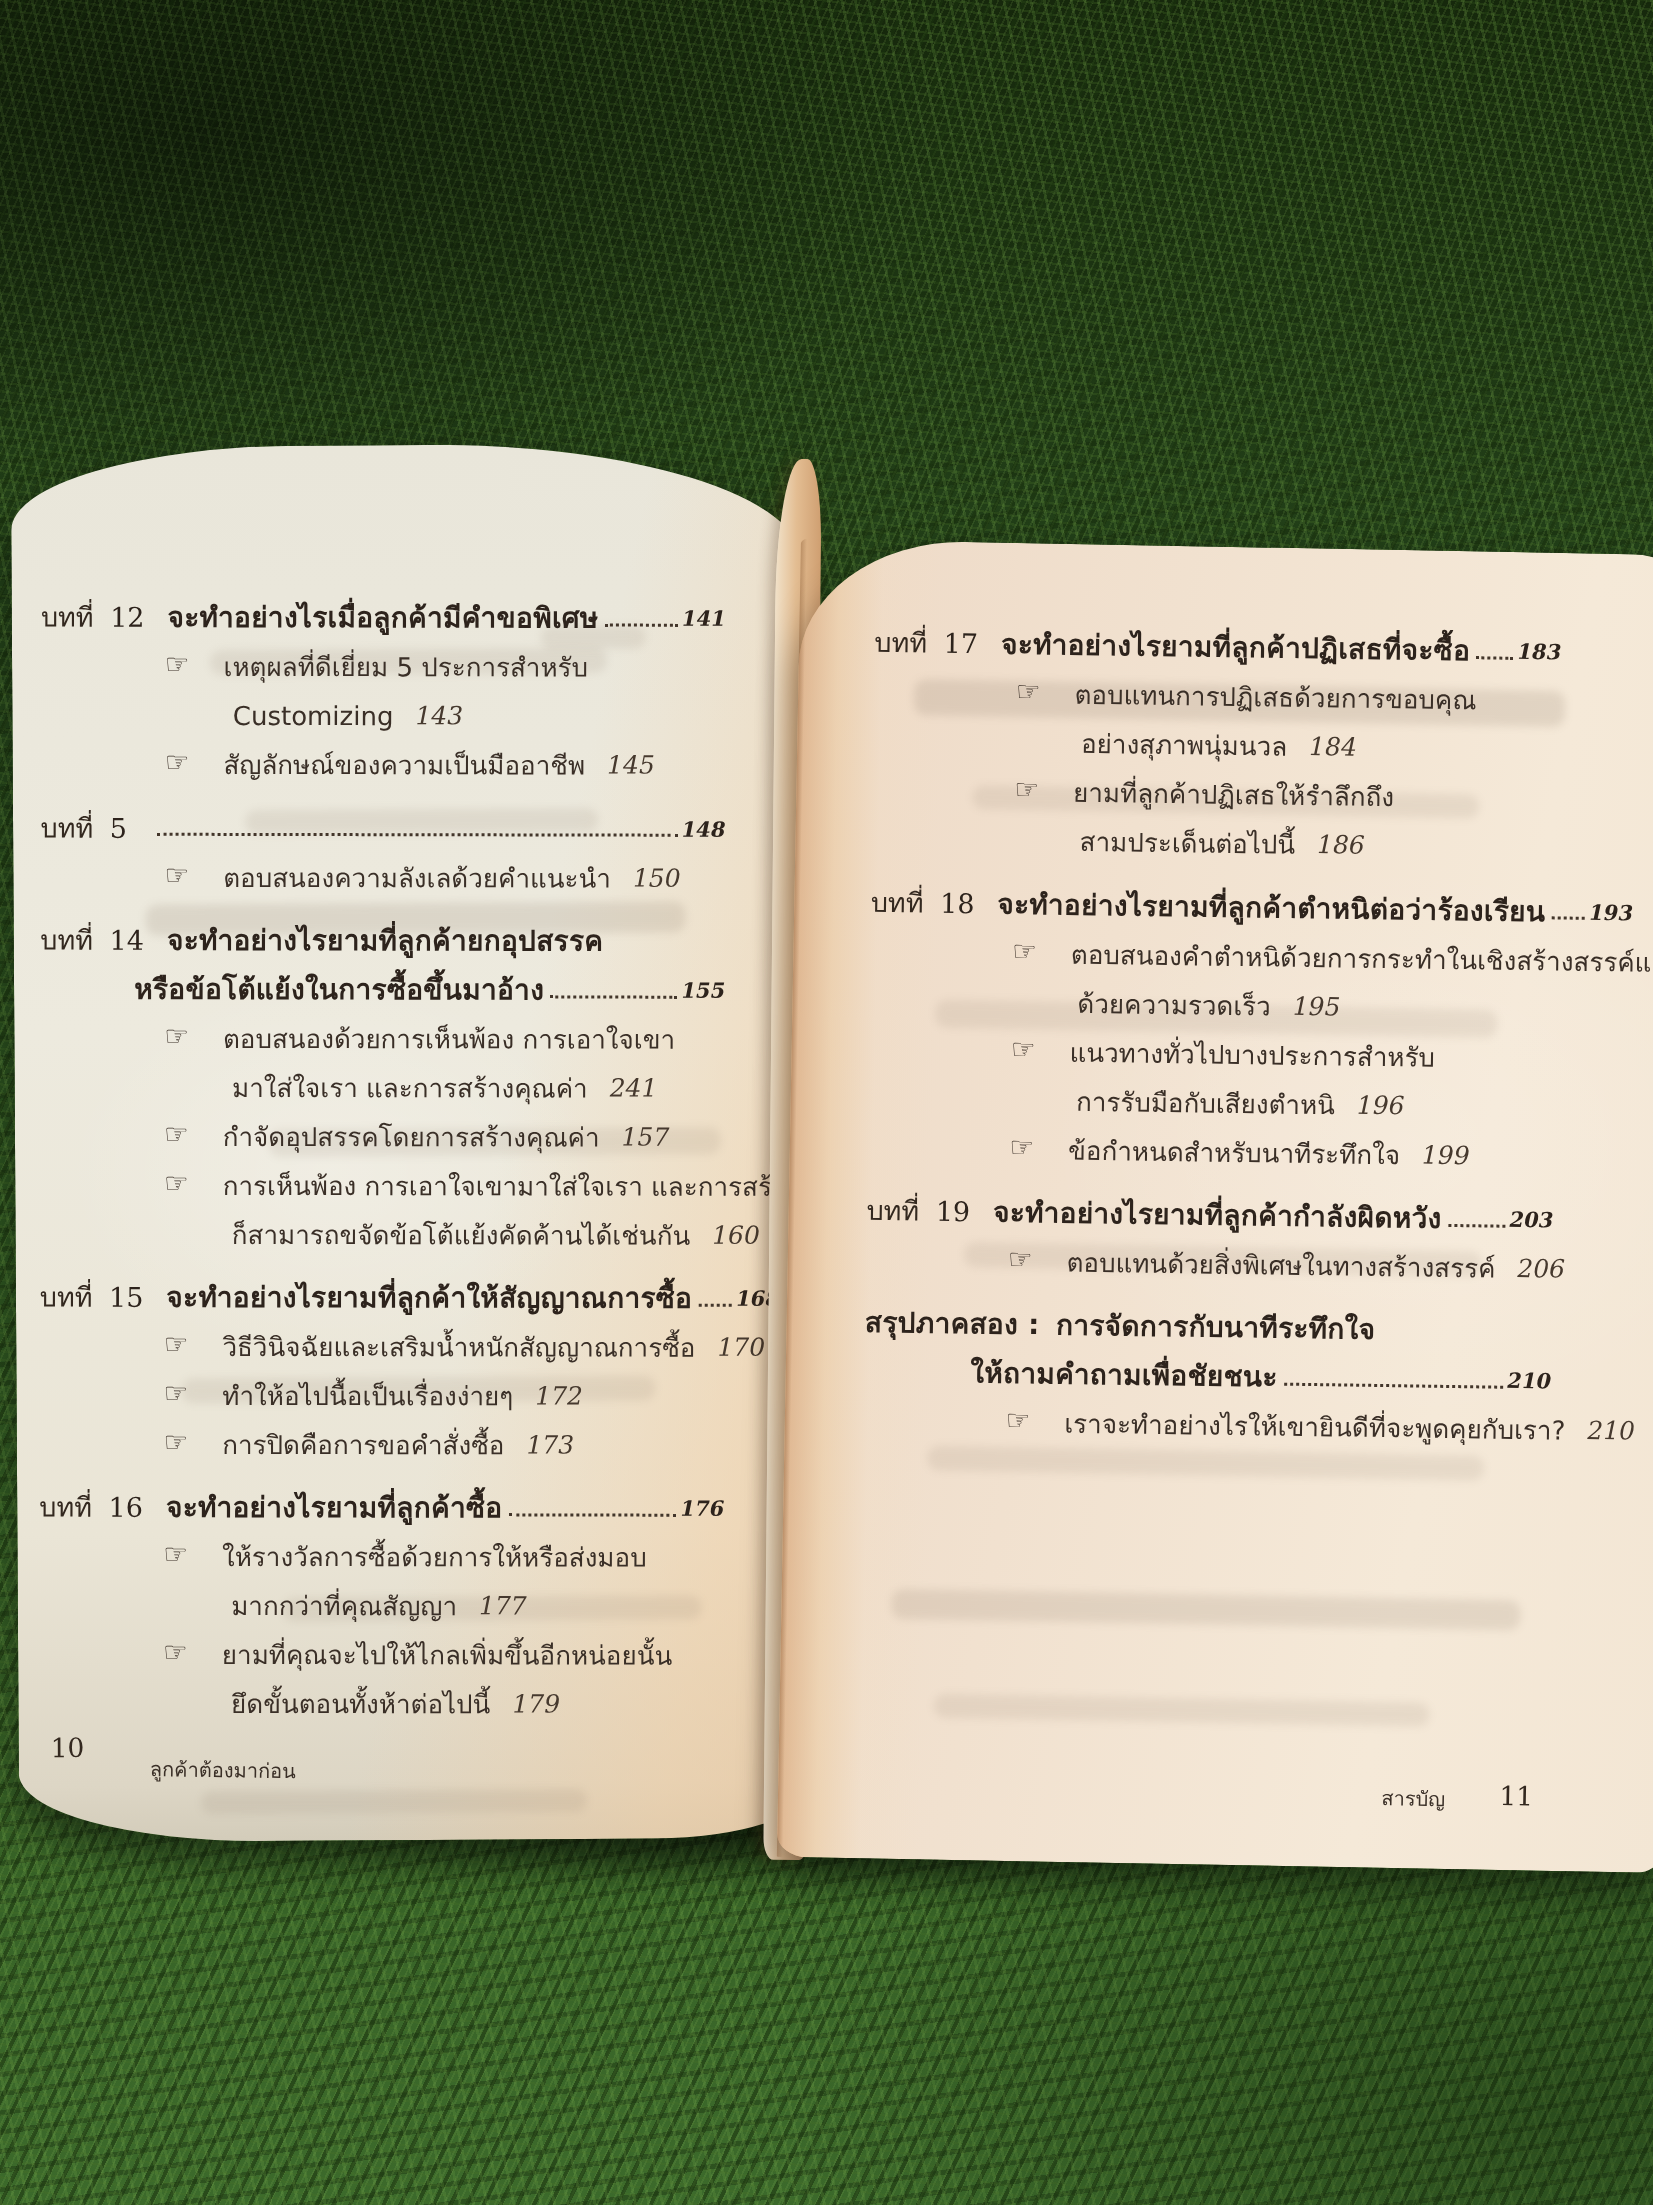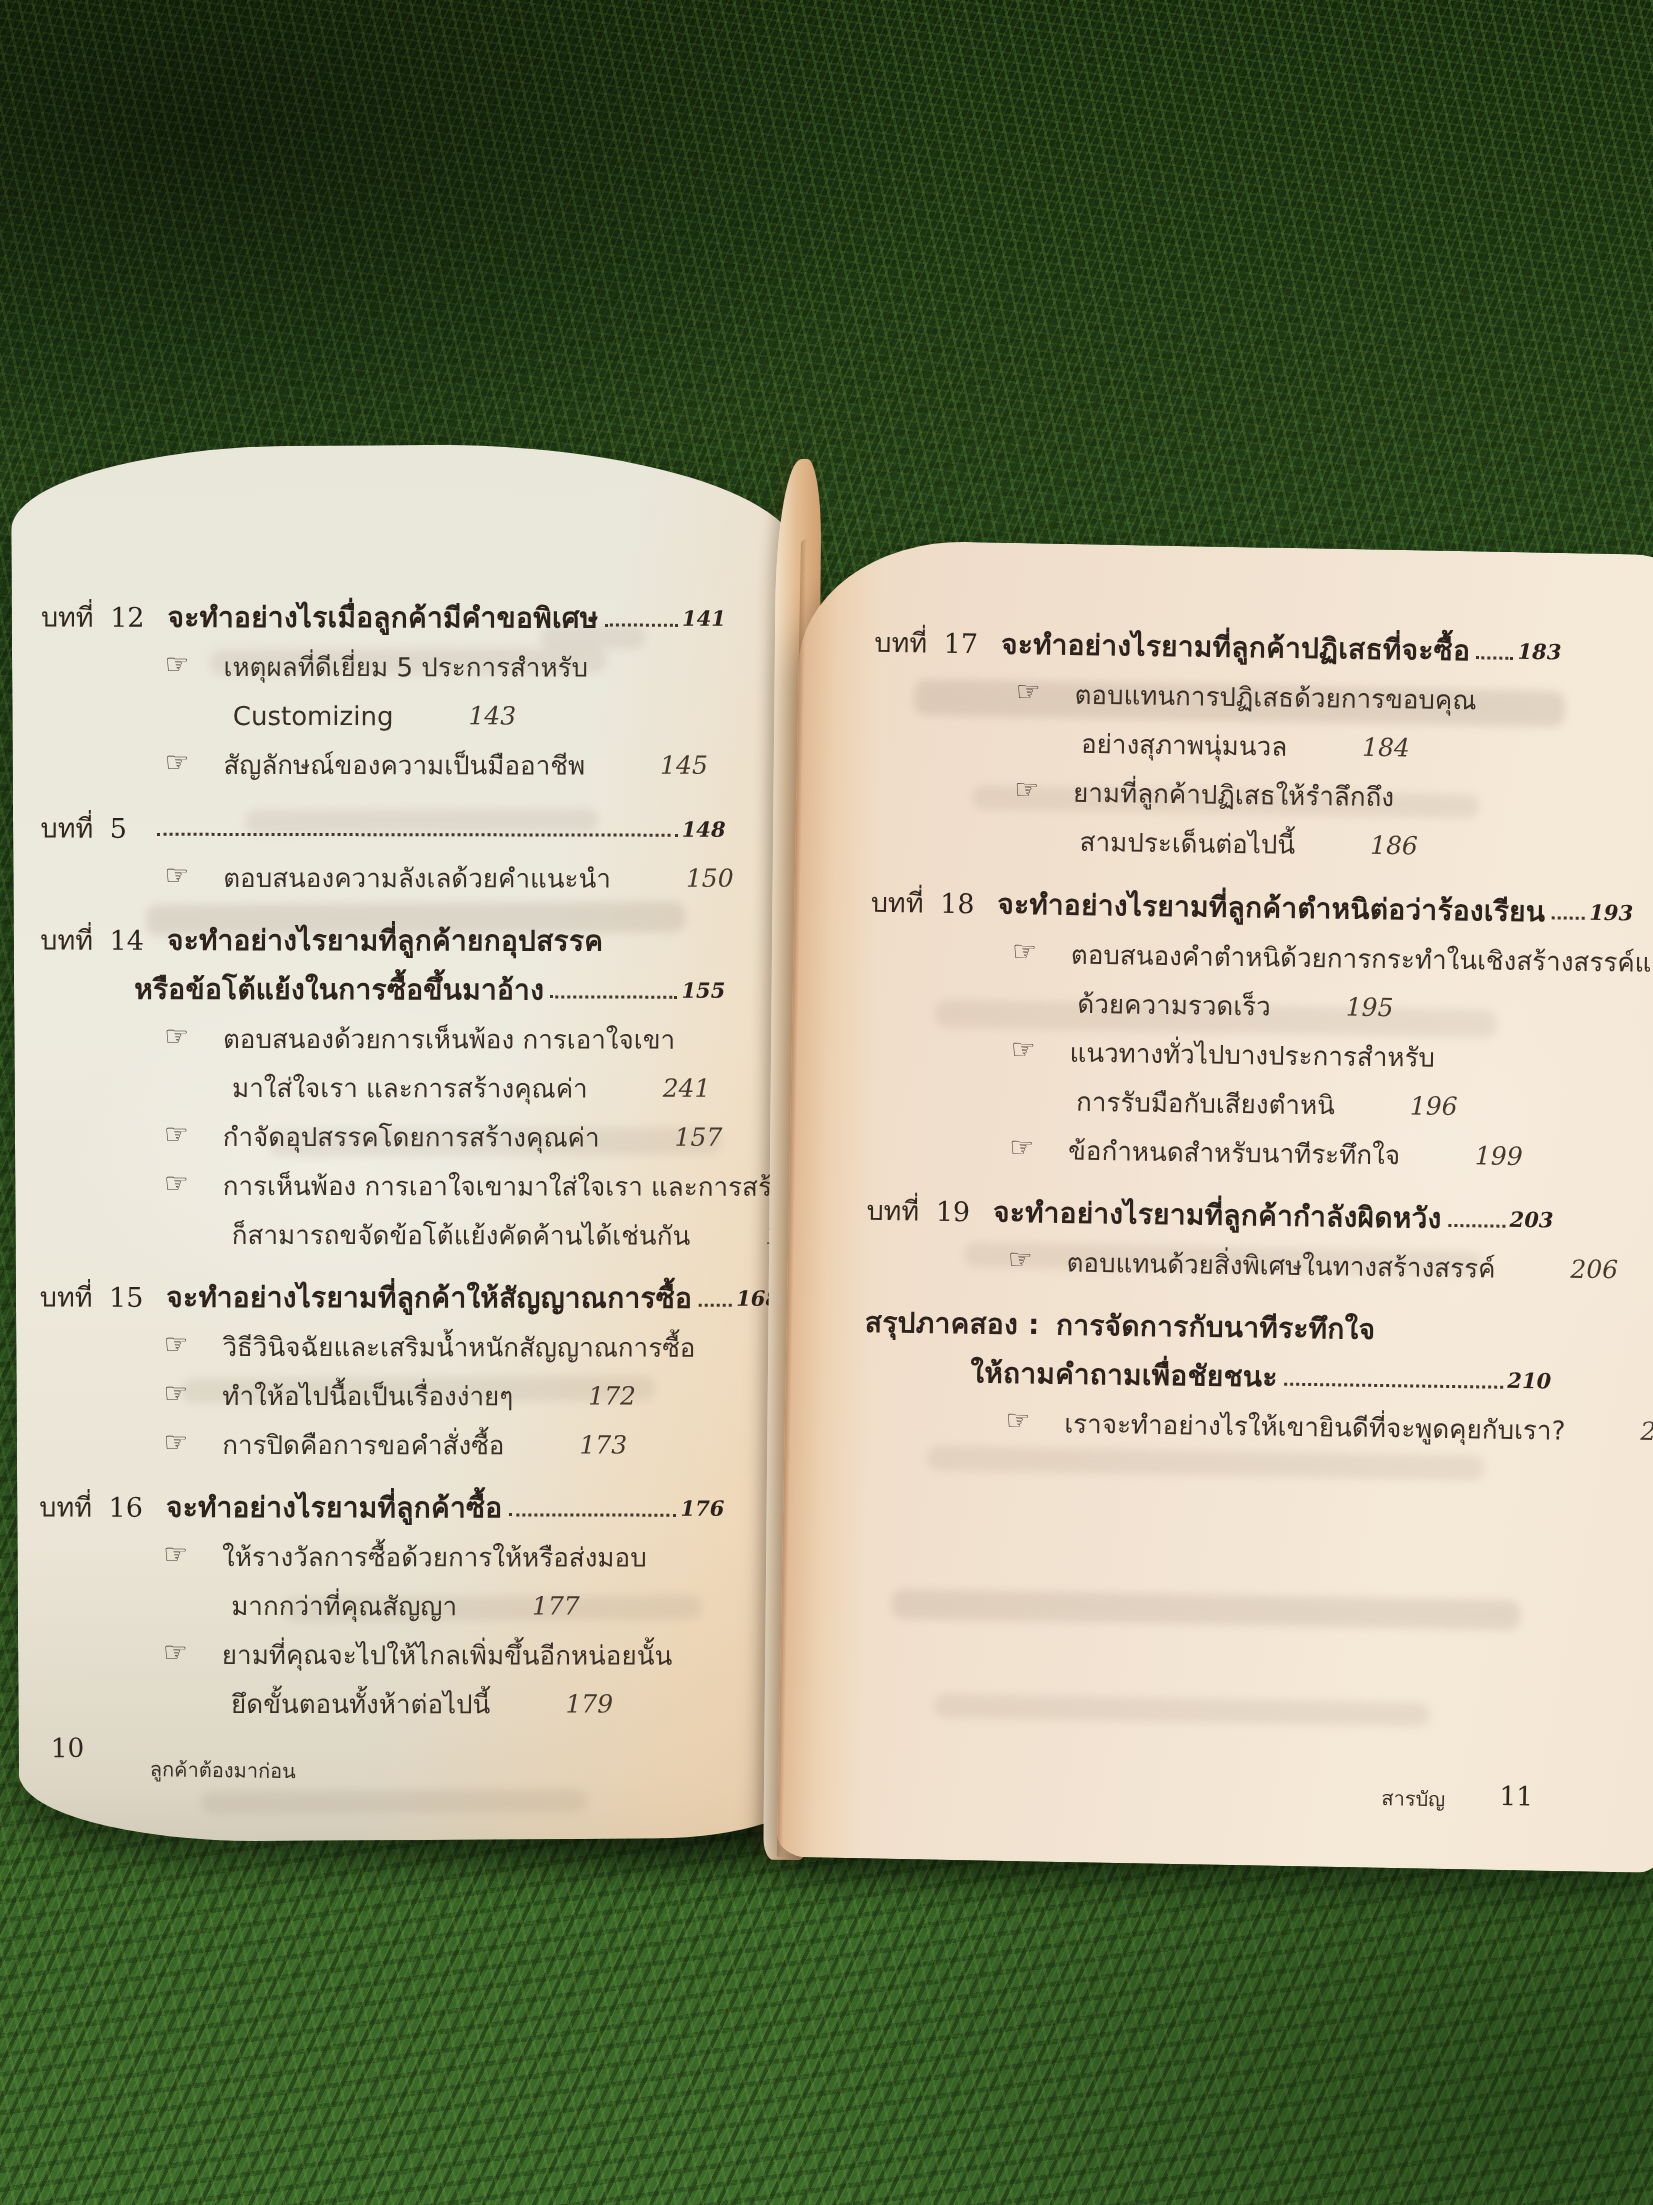--- a/index.html
+++ b/index.html
@@ -67,21 +67,21 @@
   .toc .row{display:flex;align-items:flex-end;height:49px;white-space:nowrap;font-size:26px;line-height:32px;}
   .toc .row.chapter.first,.toc .row.section.first{margin-top:14.3px;}
   .txt{color:#3a2f27;}
   .chapter .txt,.section .txt,.section .ch-label{font-weight:bold;font-size:28px;color:#2d231c;letter-spacing:0.3px;}
   .ch-label{margin-right:16.5px;font-size:27px;color:#33281f;}
   .chapter .ch-label{font-weight:normal;}
   .ch-num{margin-right:23px;font-family:"DejaVu Serif","Liberation Serif",serif;font-size:27px;color:#2d231c;}
   .dots{flex:1 1 auto;min-width:33px;border-bottom:3.9px dotted #43362b;margin:0 4.4px 8.3px 6.6px;}
   .page-num{font-family:"DejaVu Serif","Liberation Serif",serif;}
   .chapter .page-num,.section .page-num{font-weight:bold;font-size:21px;color:#2d231c;font-style:italic;}
-  .sub .page-num{font-style:italic;font-size:25px;color:#46392e;margin-left:75px;}
+  .sub .page-num{font-style:italic;font-size:25px;color:#46392e;margin-left:22px;}
   .hand{font-size:27.6px;margin-right:34px;color:#3a2f27;transform:translateY(-2.2px);}
   
   .toc-left .chapter.cont{padding-left:94px;}
   .toc-left .sub.first{padding-left:124px;}
   .toc-left .sub.cont{padding-left:192px;}
   .toc-right .sub.first{padding-left:142px;}
   .toc-right .sub.cont{padding-left:208px;}
   .toc-right .section.cont{padding-left:106px;}
   
   .footer{position:absolute;white-space:nowrap;}

